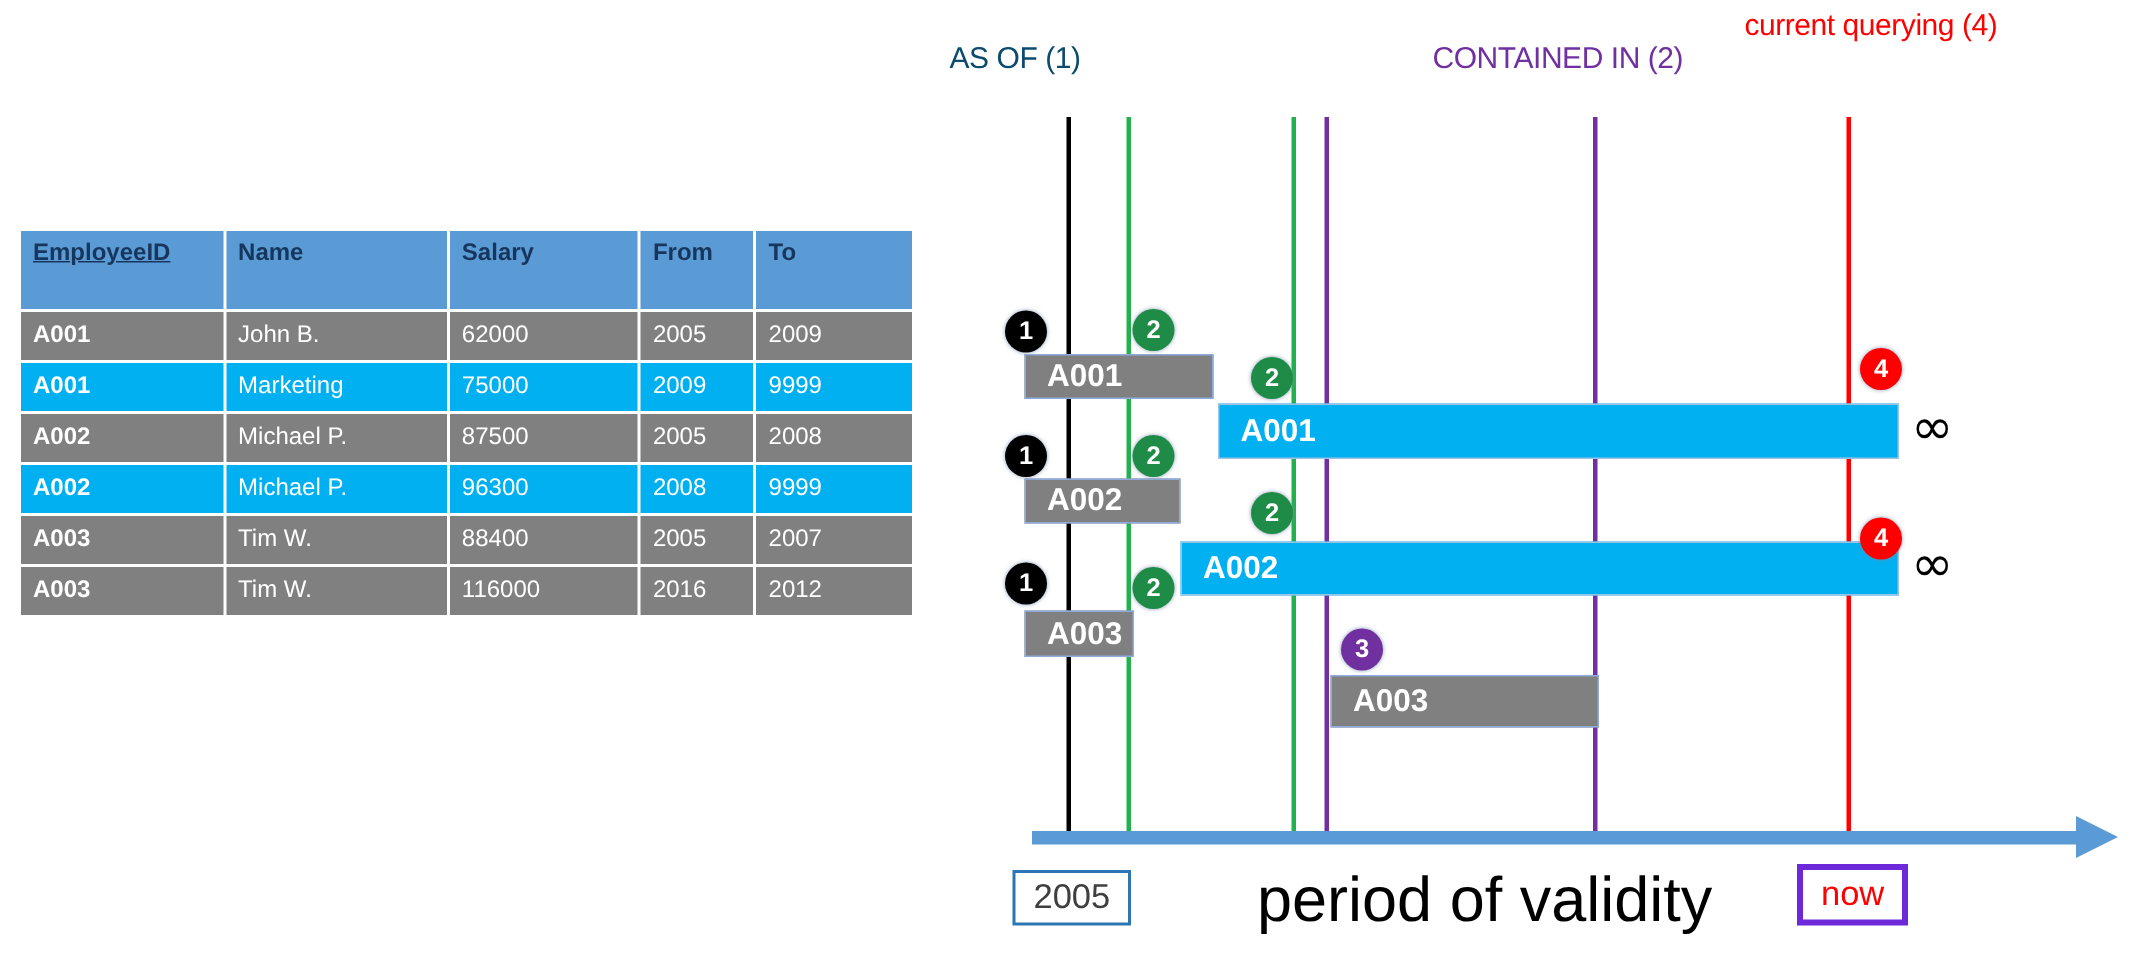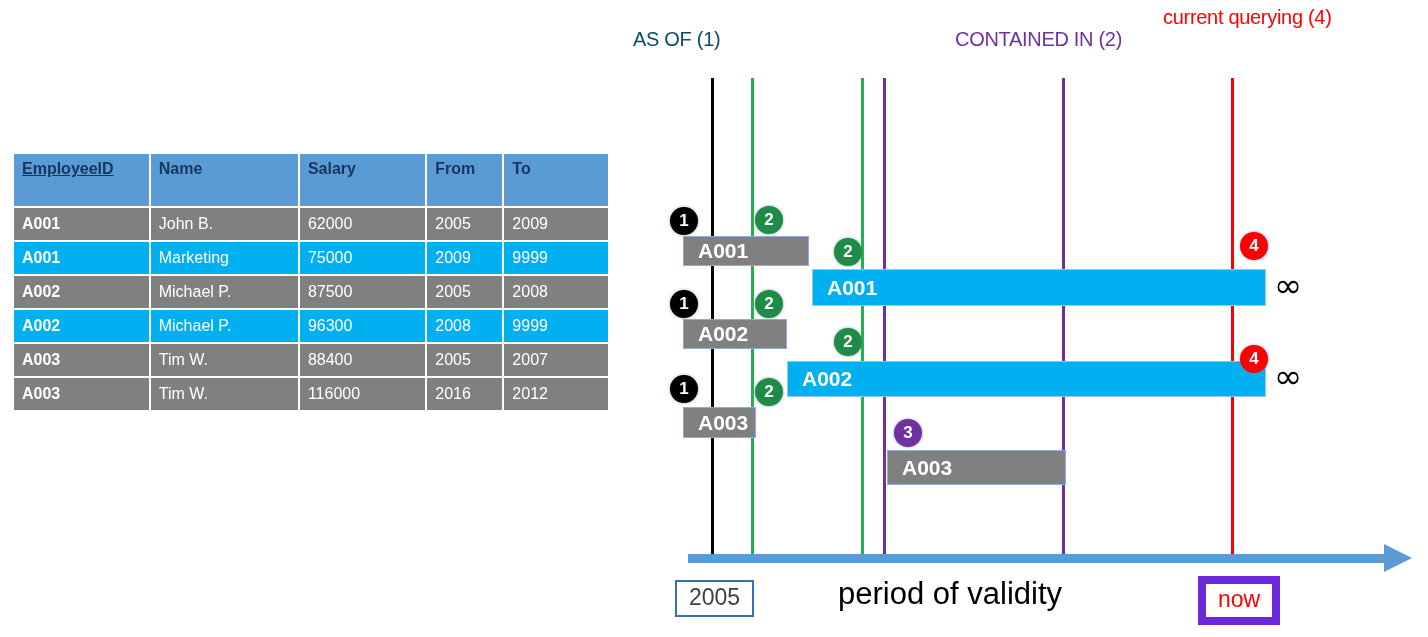--- a/index.html
+++ b/index.html
@@ -172,27 +172,27 @@
   }
 
   .axis-box {
     position: absolute;
     box-sizing: border-box;
     font-size: 23px;
     padding: 2px 12px 4px 12px;
     background: #ffffff;
   }
   #box-2005 { left: 675px; top: 580px; border: 2px solid #2e75b6; color: #3f3f3f; }
-  #box-now  { left: 1198px; top: 576px; border: 8px solid #6d28d9; color: #ff0000; }
+  #box-now  { left: 1198px; top: 576px; border: 4px solid #6d28d9; color: #ff0000; }
 
   #axis-title {
     position: absolute;
     left: 838px;
     top: 576px;
-    font-size: 31px;
+    font-size: 42px;
     color: #000000;
     white-space: nowrap;
   }
 </style>
 </head>
 <body>
 
 <table id="employee-table">
   <colgroup>
     <col class="c0">

